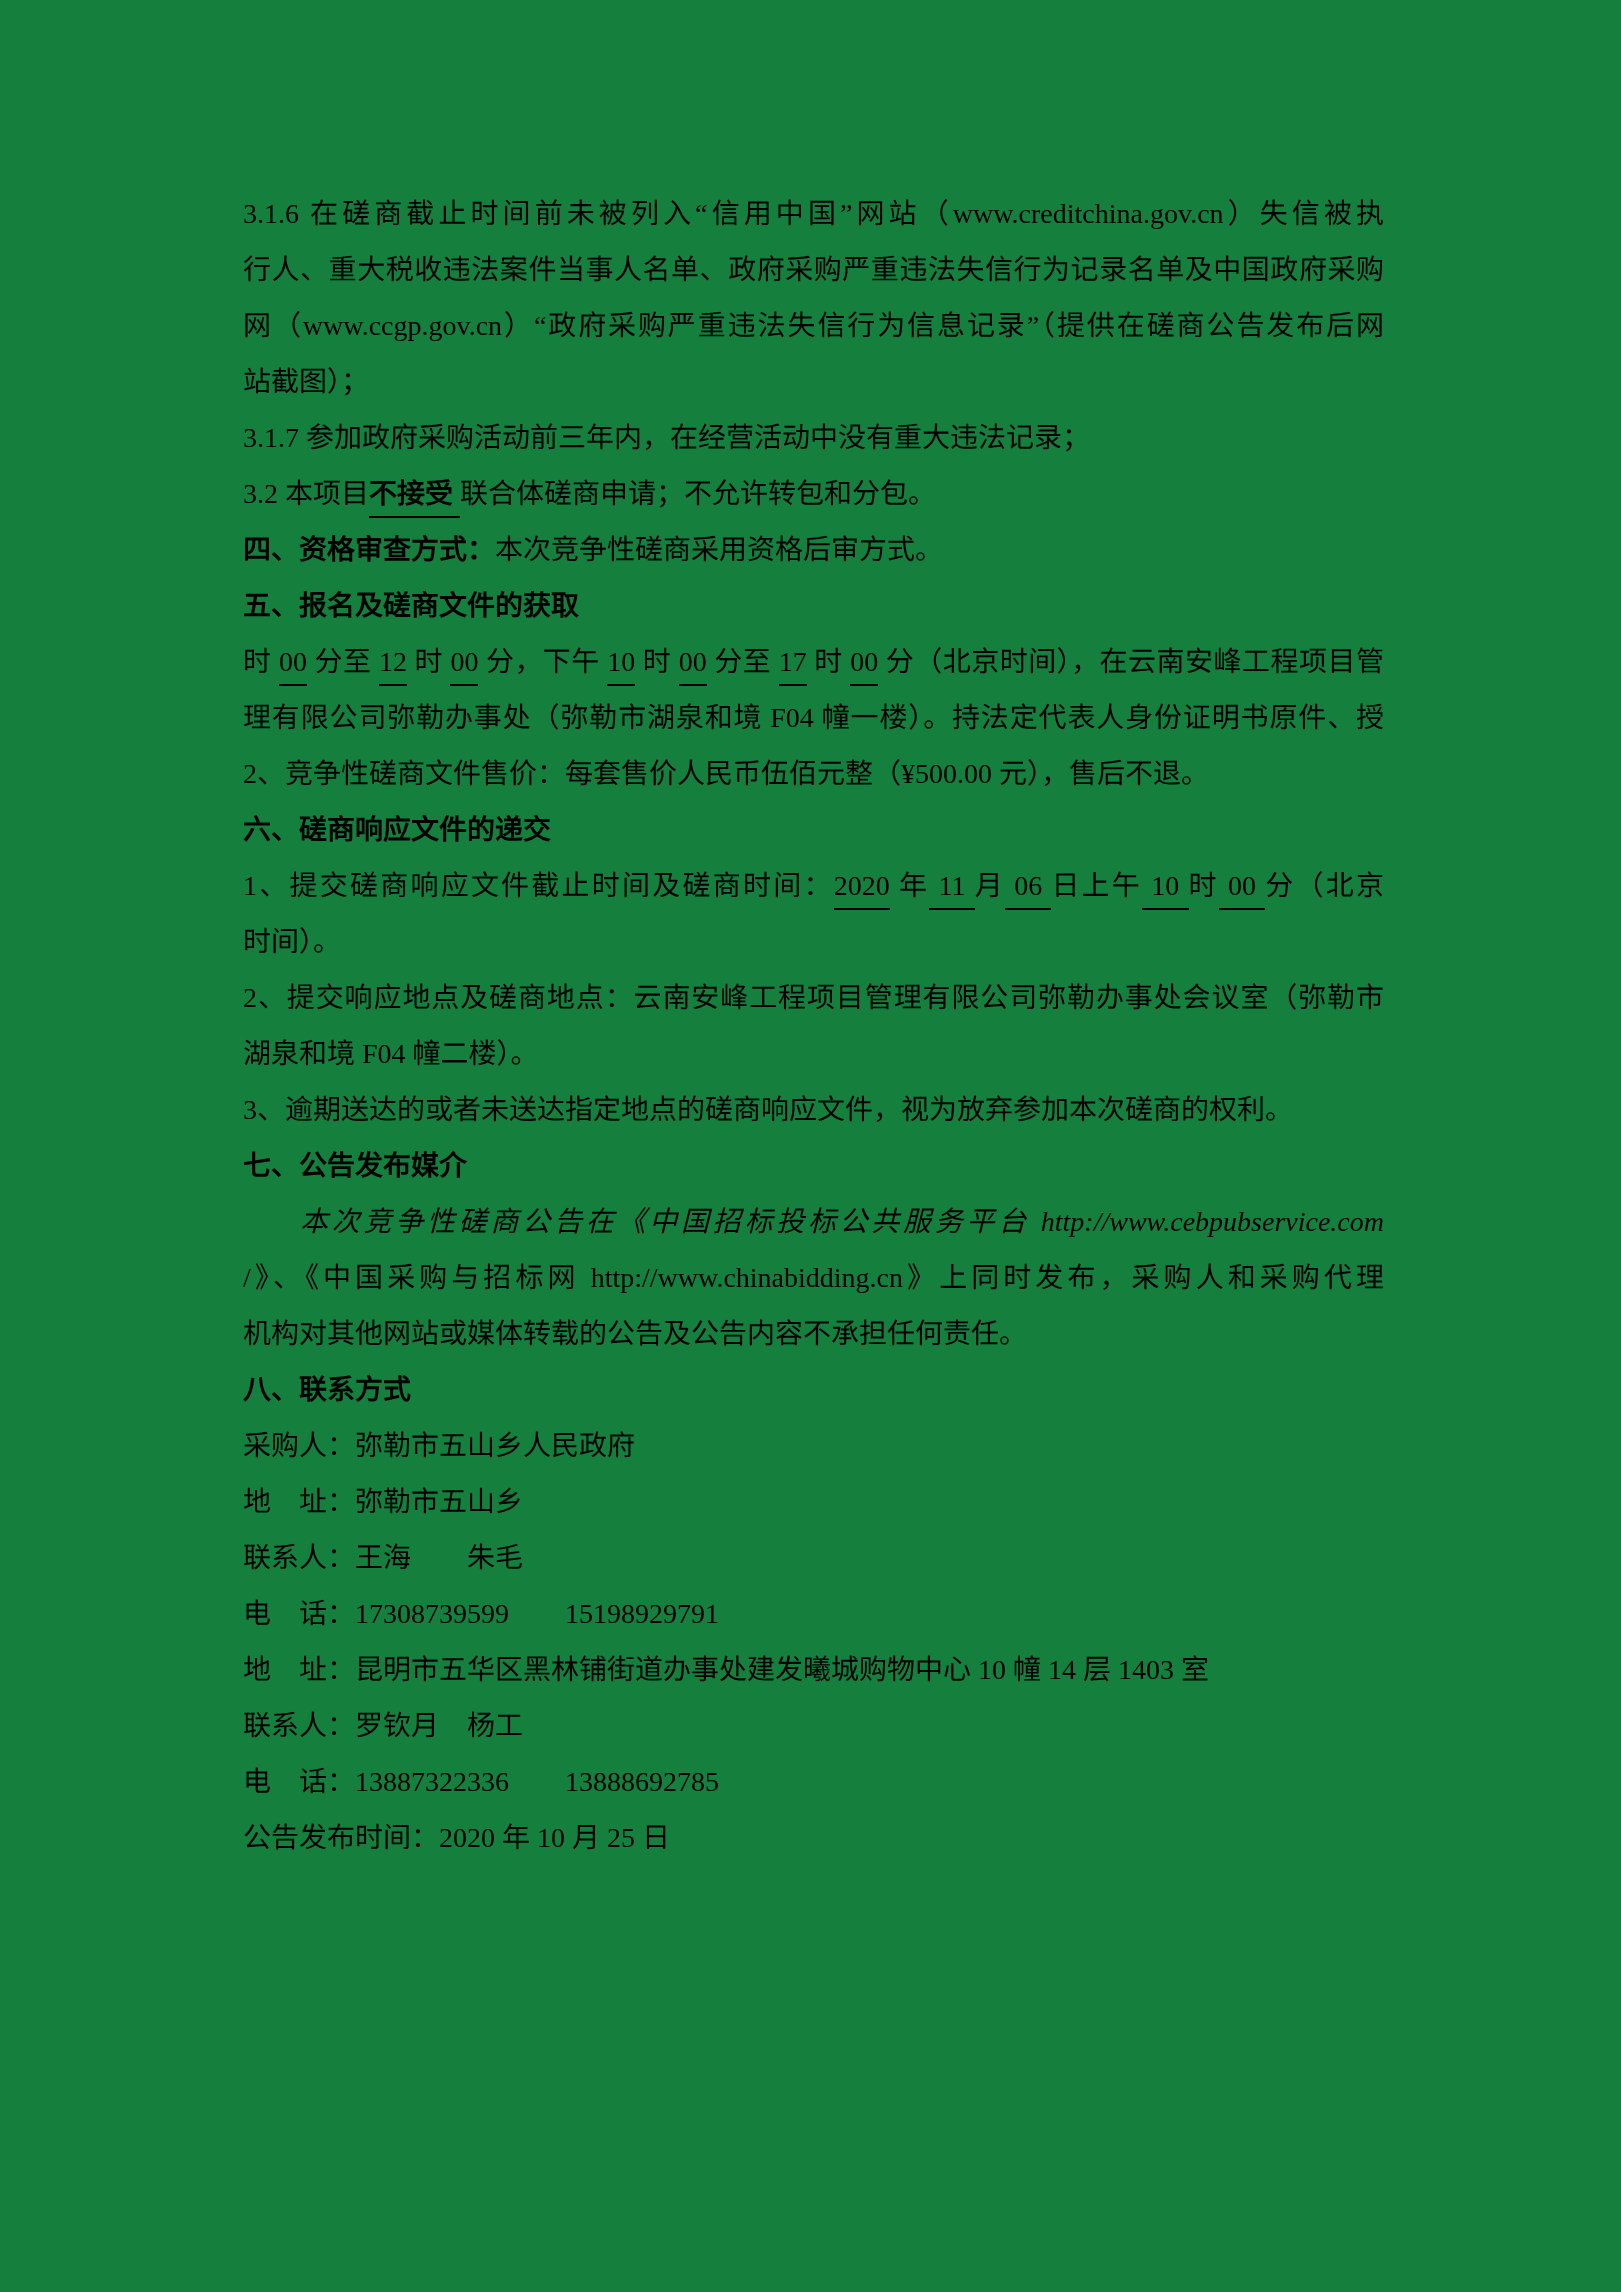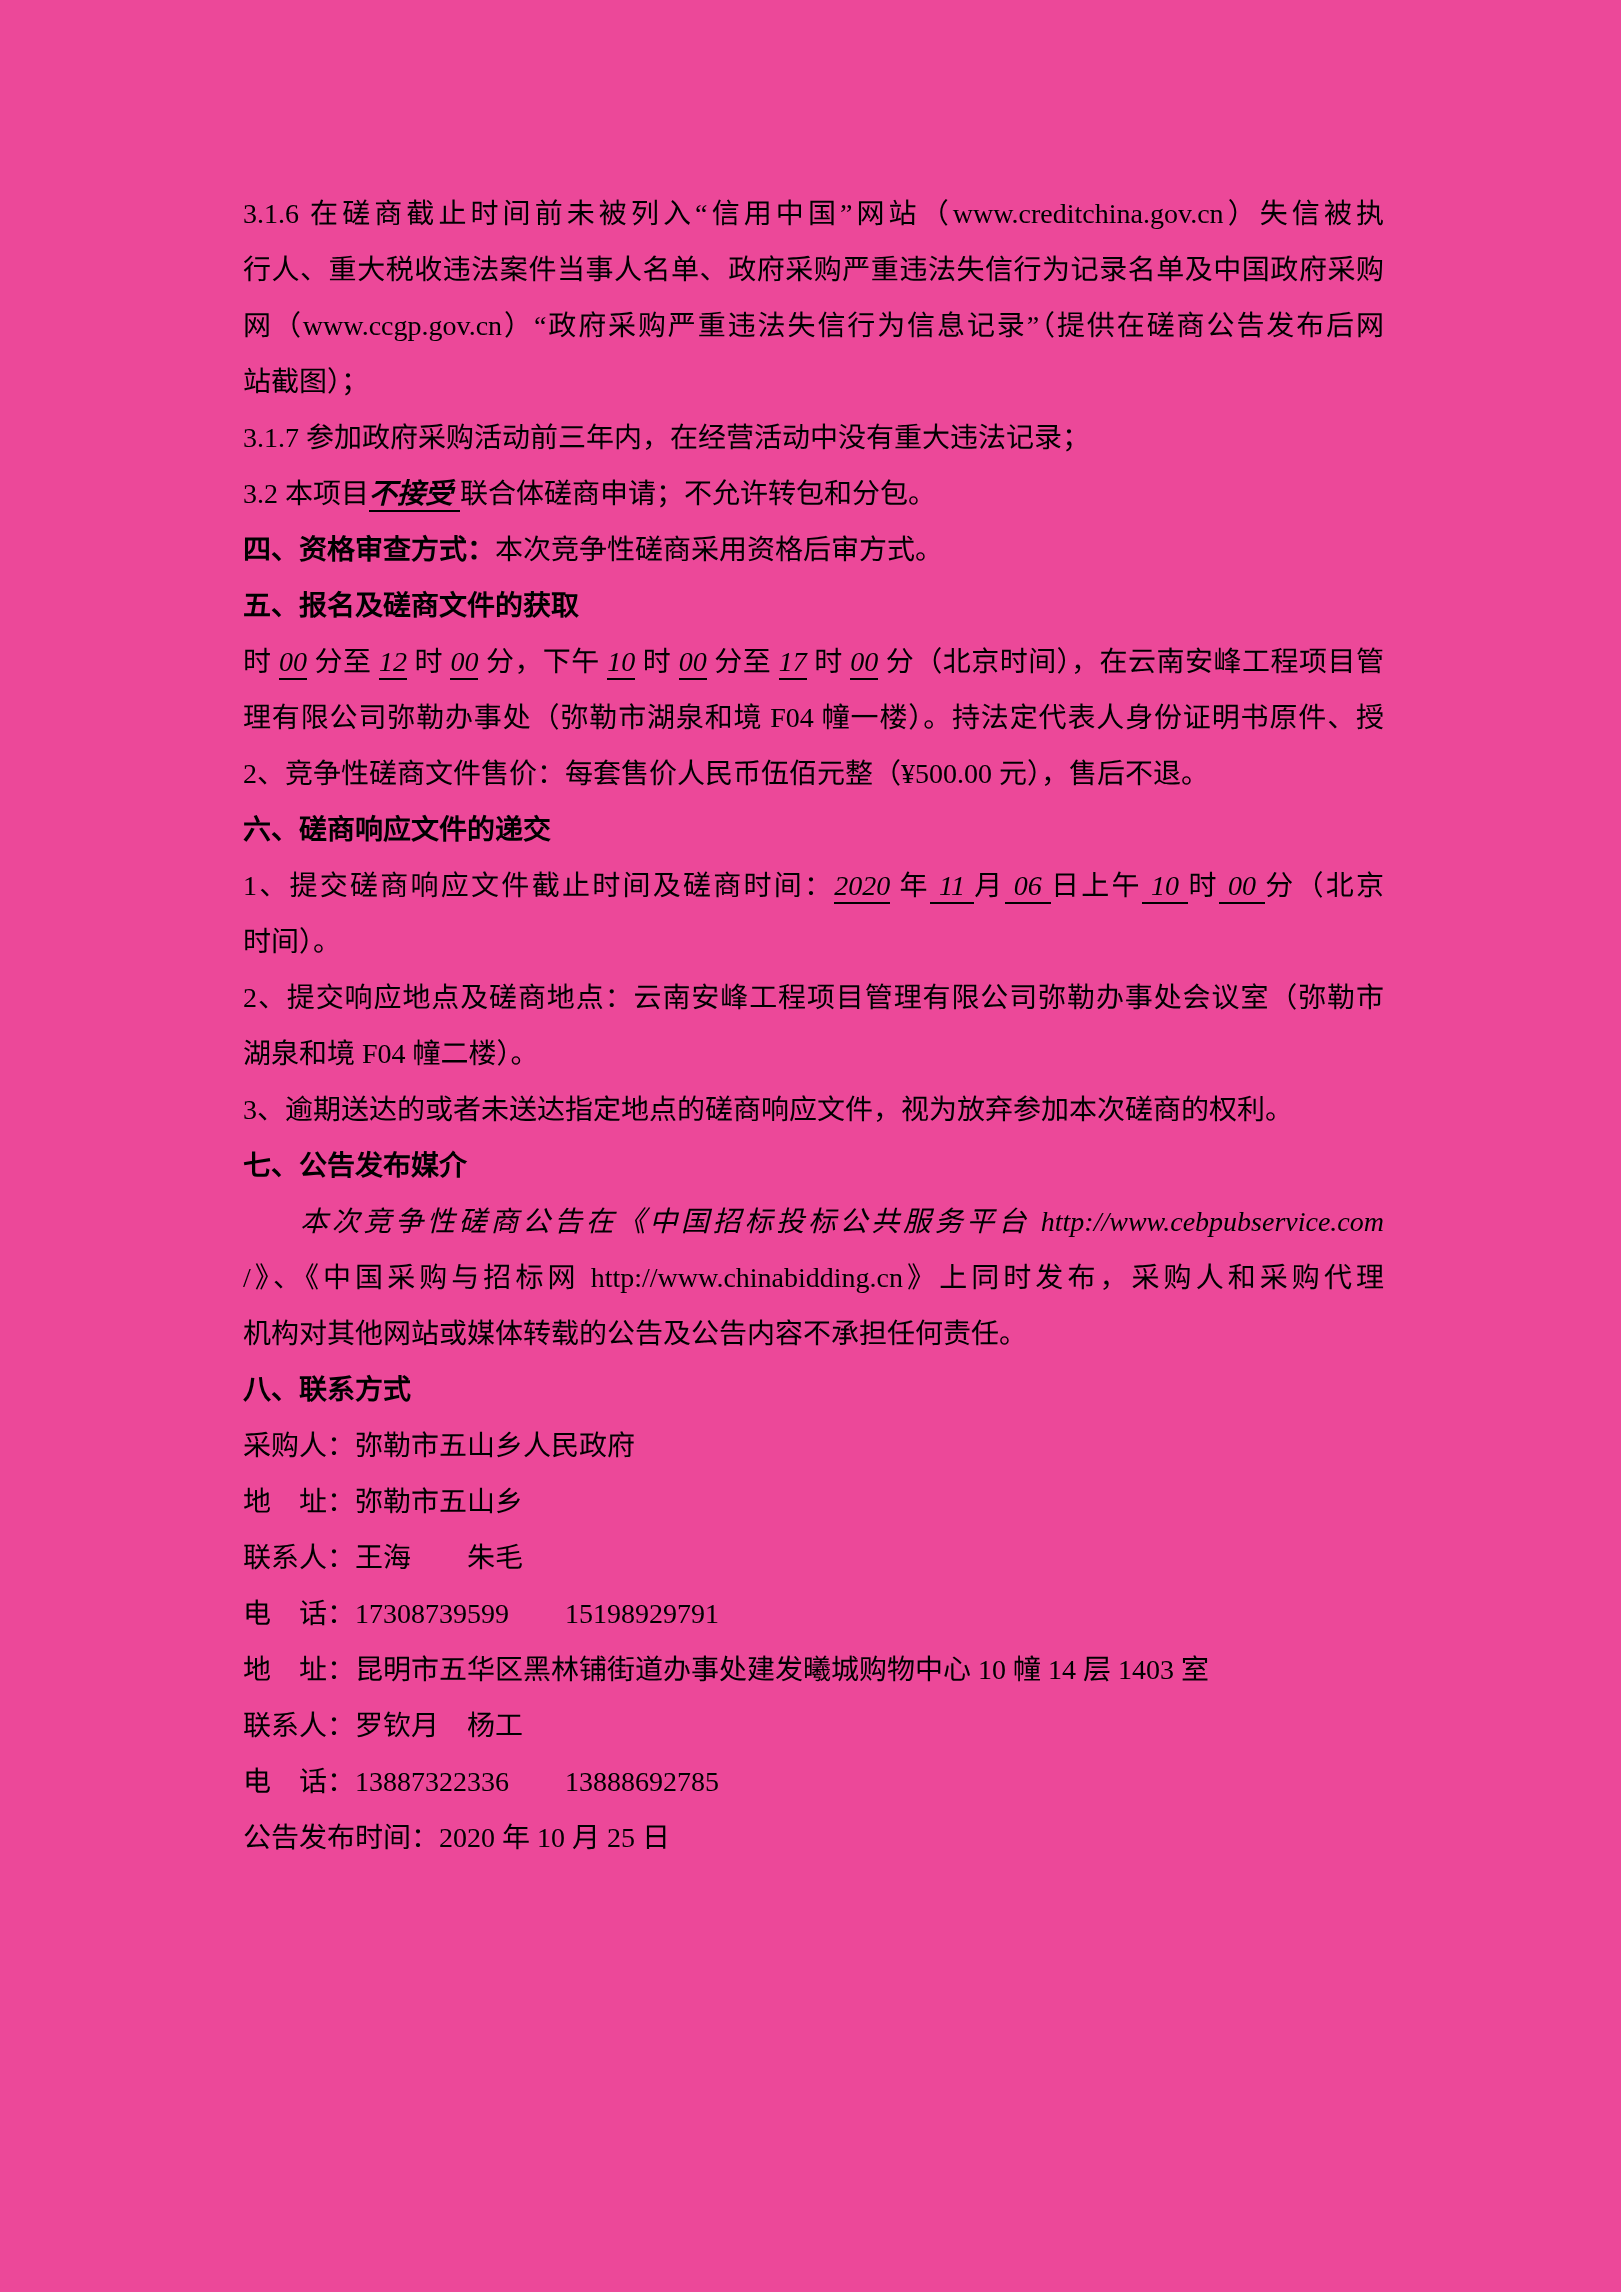--- a/index.html
+++ b/index.html
@@ -12,21 +12,21 @@
     height: 2293px;
     position: relative;
     color: #000000;
     font-family: "Liberation Serif", "DejaVu Serif", serif;
   }
   .page {
     position: absolute;
     left: 0; top: 0;
     width: 1621px;
     height: 2293px;
-    background: #ec4899;
+    background: #15803d;
     overflow: hidden;
   }
   .doc {
     position: absolute;
     left: 243px;
     top: 186px;
     width: 1141px;
     font-size: 28px;
     line-height: 56px;
     text-align: left;
@@ -41,22 +41,21 @@
     text-align-last: justify;
     text-justify: inter-ideograph;
   }
   .ln.ind {
     text-indent: 57px;
     font-style: italic;
   }
   .seg-b { font-weight: bold; }
   .seg-u {
     border-bottom: 2.9px solid #000000;
-    padding-bottom: 1px;
-    font-style: italic;
+    padding-bottom: 7px;
   }
 </style>
 </head>
 <body>
 
 <div class="page">
   <div class="doc">
       <div class="ln j"><span>3.1.6 在磋商截止时间前未被列入“信用中国”网站（www.creditchina.gov.cn）失信被执</span></div>
       <div class="ln j"><span>行人、重大税收违法案件当事人名单、政府采购严重违法失信行为记录名单及中国政府采购</span></div>
       <div class="ln j"><span>网（www.ccgp.gov.cn）“政府采购严重违法失信行为信息记录”（提供在磋商公告发布后网</span></div>

